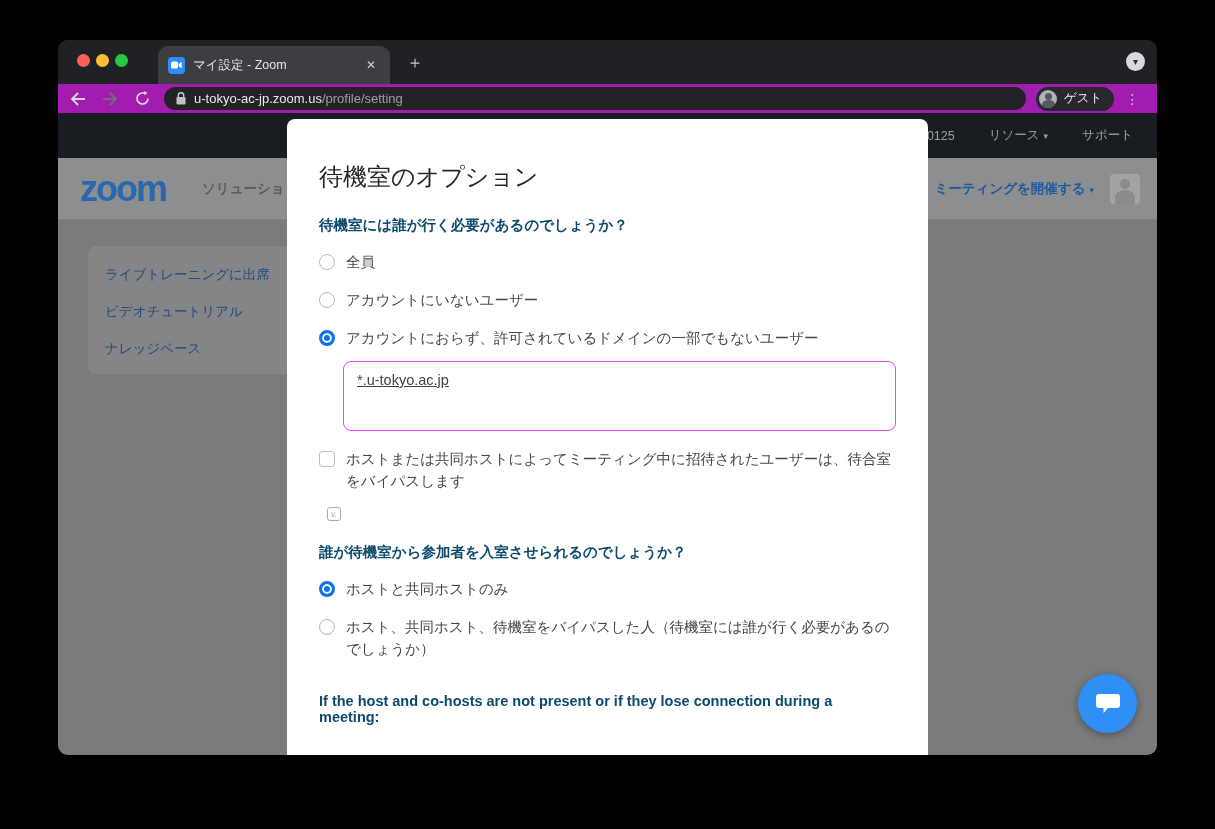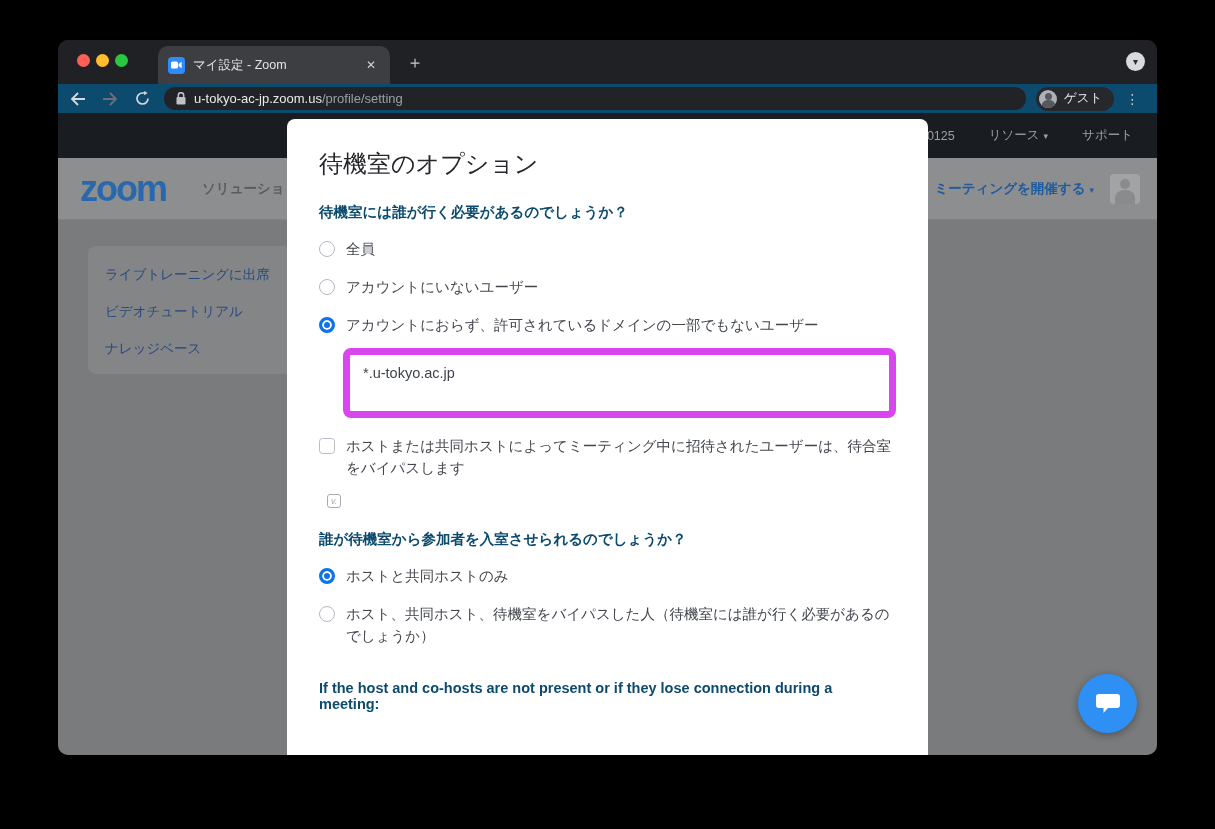--- a/index.html
+++ b/index.html
@@ -23,21 +23,21 @@
   .tab-title { color:#e2e4e8; font-size:12.5px; margin-left:8px; flex:1 1 auto; white-space:nowrap;
                overflow:hidden; }
   .tab-close { color:#cfd2d6; font-size:12px; width:18px; height:18px; line-height:18px; text-align:center;
                border-radius:50%; flex:0 0 auto; }
   .newtab { position:absolute; left:345px; top:11px; width:24px; height:24px; color:#c7cacd;
             font-size:17px; line-height:24px; text-align:center; border-radius:50%; }
   .tabstrip-circle { position:absolute; right:12px; top:12px; width:19px; height:19px; border-radius:50%;
             background:#d8dade; color:#2b2d30; font-size:10px; line-height:19px; text-align:center; }
 
   
-  .addressbar { position:relative; height:29px; background:#0c4a6e; display:flex; align-items:center; }
+  .addressbar { position:relative; height:29px; background:#a21caf; display:flex; align-items:center; }
   .navbtn { width:24px; height:24px; display:flex; align-items:center; justify-content:center; margin-left:8px; }
   .navbtn svg { display:block; }
   .omnibox { margin-left:10px; height:23px; width:862px; background:#212327; border-radius:12px;
              display:flex; align-items:center; padding:0 12px; }
   .lock { margin-right:8px; display:flex; }
   .url-host { color:#e8eaec; font-size:13px; }
   .url-path { color:#9aa0a6; font-size:13px; }
   .guest-pill { margin-left:10px; height:24px; background:#26282c; border-radius:12px;
                 display:flex; align-items:center; padding:0 12px 0 3px; }
   .guest-avatar { width:18px; height:18px; border-radius:50%; background:#aeb2b8; position:relative; overflow:hidden; }
@@ -74,36 +74,36 @@
   .sidebar-link { position:absolute; left:17px; color:#274a7e; font-size:13.5px; white-space:nowrap; }
   .sl-0 { top:20px; } .sl-1 { top:57px; } .sl-2 { top:94px; }
 
   
   .chat-btn { position:absolute; left:1020px; top:561px; width:59px; height:59px; border-radius:50%;
               background:#2e90f4; display:flex; align-items:center; justify-content:center;
               box-shadow:0 2px 8px rgba(0,0,0,.35); }
 
   
   .modal { position:absolute; left:229px; top:6px; width:641px; bottom:0; background:#fff;
-           border-radius:8px 8px 0 0; padding:4px 32px; overflow:hidden;
+           border-radius:8px 8px 0 0; padding:17px 32px; overflow:hidden;
            font-family:"Liberation Sans","DejaVu Sans",sans-serif; }
   .modal-title { margin-top:25px; font-size:24px; font-weight:400; color:#25262b; }
   .modal-desc { margin-top:22px; font-size:14.5px; line-height:22px; color:#6e717c; max-width:540px; }
   .q-label { font-size:14.5px; font-weight:700; color:#0c4a6e; }
   .q1-label { margin-top:23px; }
   .opt-row { display:flex; align-items:flex-start; margin-top:16px; }
   .opt-row .opt-label { font-size:14.5px; color:#42464d; line-height:22px; margin-left:11px; max-width:545px; }
   .radio { flex:0 0 auto; width:16px; height:16px; border-radius:50%; border:1.5px solid #b4b8c2;
            background:#fff; margin-top:3px; }
   .radio.sel { border:3px solid #0e72ed; background:#0e72ed; box-shadow:inset 0 0 0 2px #fff; }
   .checkbox { flex:0 0 auto; width:16px; height:16px; border-radius:3.5px; border:1.5px solid #b9bdc9;
               background:#fff; margin-top:3px; }
-  .domains-box { display:block; margin:12px 0 0 24px; width:553px; height:70px; border:7px solid #d946ef;
+  .domains-box { display:block; margin:12px 0 0 24px; width:553px; height:70px; border:1px solid #d946ef;
                  border-radius:8px; padding:10px 13px; font-size:14.5px; color:#3f434a; resize:none;
-                 font-family:"Liberation Sans","DejaVu Sans",sans-serif; outline:none; background:#fff; }
+                 font-family:"Liberation Sans","DejaVu Sans",sans-serif; outline:none; background:#fff;text-decoration:underline; }
   .bypass-row { margin-top:17px; }
   .mini-icon { display:inline-block; margin:15px 0 0 8px; width:14px; height:14px; border:1px solid #a7abb5;
                border-radius:3px; color:#a7abb5; font-size:8.5px; line-height:12px; text-align:center;
                font-style:italic; }
   .q2-label { margin-top:22px; }
   .q3-label { margin-top:33px; }
 
   svg { display:block; }
 </style>
 </head>

